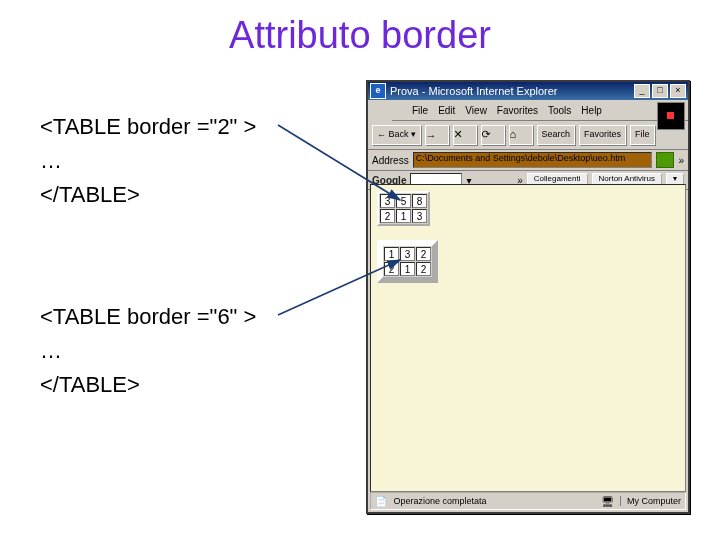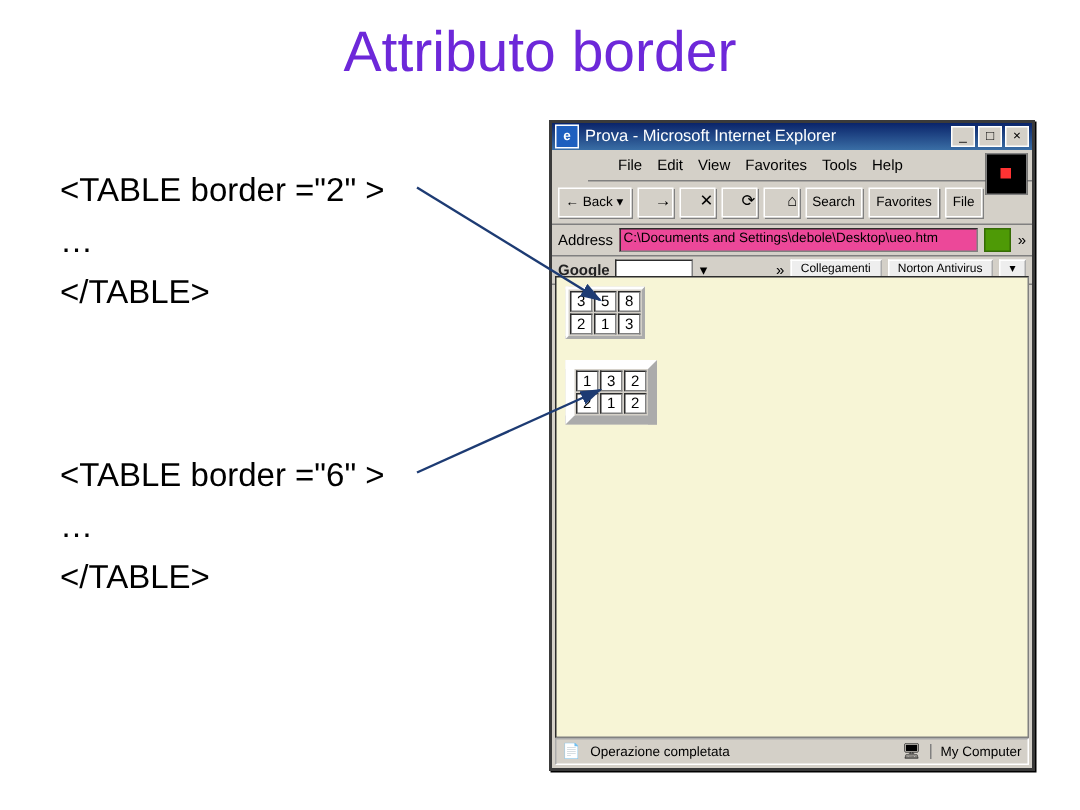--- a/index.html
+++ b/index.html
@@ -36,25 +36,25 @@
     color:#fff; display:flex; align-items:center; padding:0 2px; font-size:11px;
   }
   .ie .titlebar .e { width:14px; height:14px; background:#1e5fbf; border:1px solid #fff; margin-right:4px; font-size:9px; text-align:center; line-height:12px; font-weight:bold; }
   .ie .titlebar .t { flex:1; }
   .ie .titlebar .wbs { display:flex; gap:2px; }
   .ie .titlebar .wb { width:14px; height:12px; background:#d4d0c8; border:1px solid #fff; color:#000; font-size:9px; text-align:center; line-height:10px; }
   .ie .menubar { height:16px; padding:2px 20px; display:flex; gap:10px; border-bottom:1px solid #808080; align-items:center;margin-left:24px; }
   .ie .throbber { position:absolute; right:3px; top:20px; width:26px; height:26px; background:#000; border:1px solid #808080; }
   .ie .throbber .dot { position:absolute; width:7px; height:7px; background:#f33; top:9px; left:9px; }
   .ie .toolbar { height:24px; display:flex; align-items:center; gap:4px; padding:2px 4px; border-bottom:1px solid #808080; }
-  .ie .tb { width:22px; height:18px; background:#d4d0c8; border:1px solid #fff; box-shadow:1px 1px 0 #808080; font-size:11px; text-align:right; line-height:16px; }
+  .ie .tb { width:22px; height:18px; background:#d4d0c8; border:1px solid #fff; box-shadow:1px 1px 0 #808080; font-size:11px; text-align:left; line-height:16px; }
   .ie .tb.txt { width:auto; padding:0 4px; font-size:9px; }
   .ie .addr { height:20px; display:flex; align-items:center; gap:4px; padding:0 4px; border-bottom:1px solid #808080; }
   .ie .addr .lbl { font-size:10px; }
-  .ie .addr .fld { flex:1; background:#ec4899; border:1px inset #808080; height:14px; padding:0 2px; font-size:9px; white-space:nowrap; overflow:hidden; }
+  .ie .addr .fld { flex:1; background:#a16207; border:1px inset #808080; height:14px; padding:0 2px; font-size:9px; white-space:nowrap; overflow:hidden; }
   .ie .addr .go { width:16px; height:14px; background:#4e9a06; border:1px solid #356b04; }
   .ie .gbar { height:18px; display:flex; align-items:center; gap:4px; padding:0 4px; border-bottom:1px solid #808080; }
   .ie .gbar .gl { font-weight:bold; font-size:10px; color:#222; }
   .ie .gbar .gf { width:50px; background:#fff; border:1px inset #808080; height:12px; }
   .ie .gbar .gb { background:#eee; border:1px outset #fff; height:12px; padding:0 6px; font-size:8px; }
   .ie .content {
     position:absolute; left:2px; right:2px; top:102px; bottom:20px;
     background:#f7f5d6; border:1px inset #808080; padding:6px;
   }
   .ie .status { position:absolute; left:2px; right:2px; bottom:2px; height:16px;

